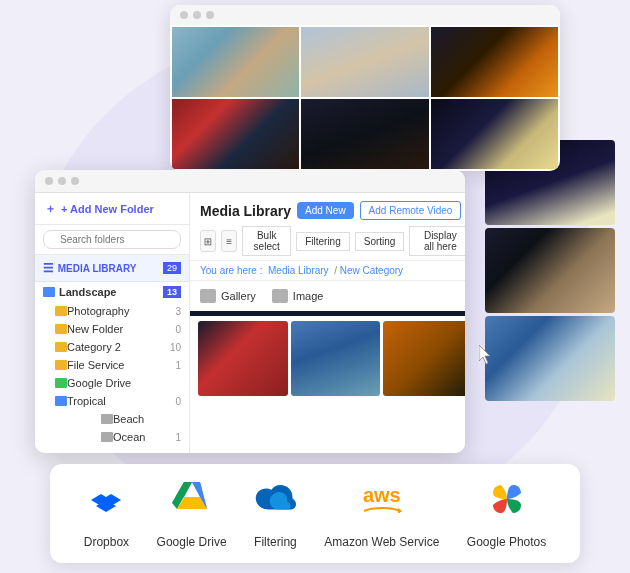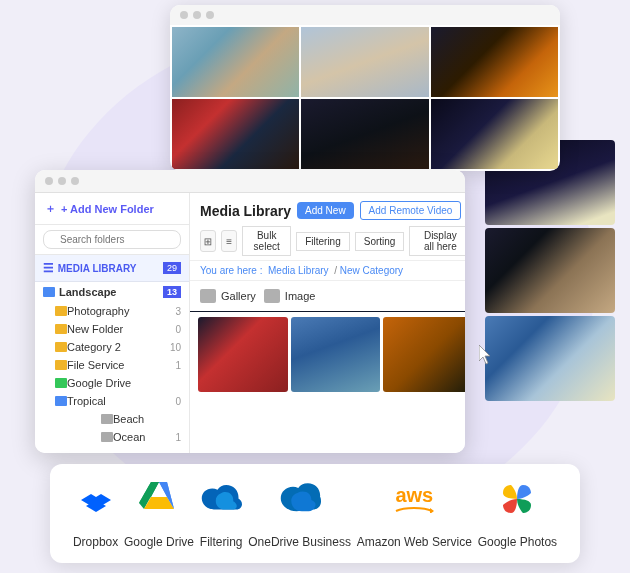--- a/index.html
+++ b/index.html
@@ -253,23 +253,23 @@
       font-size: 10px;
       color: #888;
       padding: 4px 10px;
       border-bottom: 1px solid #eee;
     }
     .breadcrumb span { color: #4a8af4; cursor: pointer; }
 
     
     .gallery-folders {
       display: flex;
-      gap: 8px;
+      gap: 16px;
       padding: 8px 10px;
-      border-bottom: 1px solid #0f172a;
+      border-bottom: 5px solid #0f172a;
     }
     .folder-item {
       display: flex;
       align-items: center;
       gap: 5px;
       font-size: 11px;
       color: #333;
       cursor: pointer;
     }
     .folder-icon-lg {
@@ -525,29 +525,20 @@
   <div class="service-item">
     <div class="service-icon">
       <svg viewBox="0 0 48 32" width="44" height="30" xmlns="http://www.w3.org/2000/svg">
         <path d="M18 28 C8 28 2 22 2 15 C2 9 7 4 14 4 C16 4 18 4.5 20 5.5 C22 2 26 0 30 0 C38 0 44 6 44 14 C44 14.5 44 15 43.9 15.5 C46 16.5 48 19 48 22 C48 25.5 45 28 42 28 Z" fill="#0364b8"></path>
         <path d="M28 28 C22 28 18 24 18 18 C18 14 20 11 24 9.5 C25.5 8.5 27 8 29 8 C34 8 38 12 38 17 C38 17.5 38 18 37.9 18.5 C40 19.5 42 21.5 42 24 C42 26.5 40 28 38 28 Z" fill="#1490df"></path>
       </svg>
     </div>
     <span class="service-label">Filtering</span>
   </div>
 
-  <div class="service-item">
-    <div class="service-icon">
-      <svg viewBox="0 0 48 36" width="44" height="34" xmlns="http://www.w3.org/2000/svg">
-        <path d="M20 32 C10 32 2 25 2 17 C2 10 8 4 16 4 C18 4 20 4.5 22 5.5 C24 2 28 0 33 0 C41 0 47 6 47 14 C47 14.5 47 15 46.9 15.5 C48 17 48 19 48 21 C48 26 44 30 39 30 Z" fill="#036cb5"></path>
-        <path d="M26 32 C19 32 14 27 14 20 C14 16 16.5 12.5 21 11 C23 10 25 9.5 27 9.5 C33 9.5 37 13.5 37 19 C38.5 19.5 40 20.5 41 22 C42 23.5 42 25.5 41 27 C40 29.5 37.5 32 34 32 Z" fill="#0f78d4"></path>
-      </svg>
-    </div>
-    <span class="service-label">OneDrive Business</span>
-  </div>
 
   <div class="service-item">
     <div class="service-icon">
       <div style="display:flex;flex-direction:column;align-items:center;">
         <div style="font-size:20px;font-weight:900;color:#232f3e;font-family:Arial,sans-serif;line-height:1;">
           <span style="color:#ff9900;">aws</span>
         </div>
         <svg viewBox="0 0 40 8" width="40" height="8">
           <path d="M2 6 C10 2 30 2 38 6" stroke="#ff9900" stroke-width="2" fill="none"></path>
           <polygon points="36,3 40,6 36,9" fill="#ff9900"></polygon>

